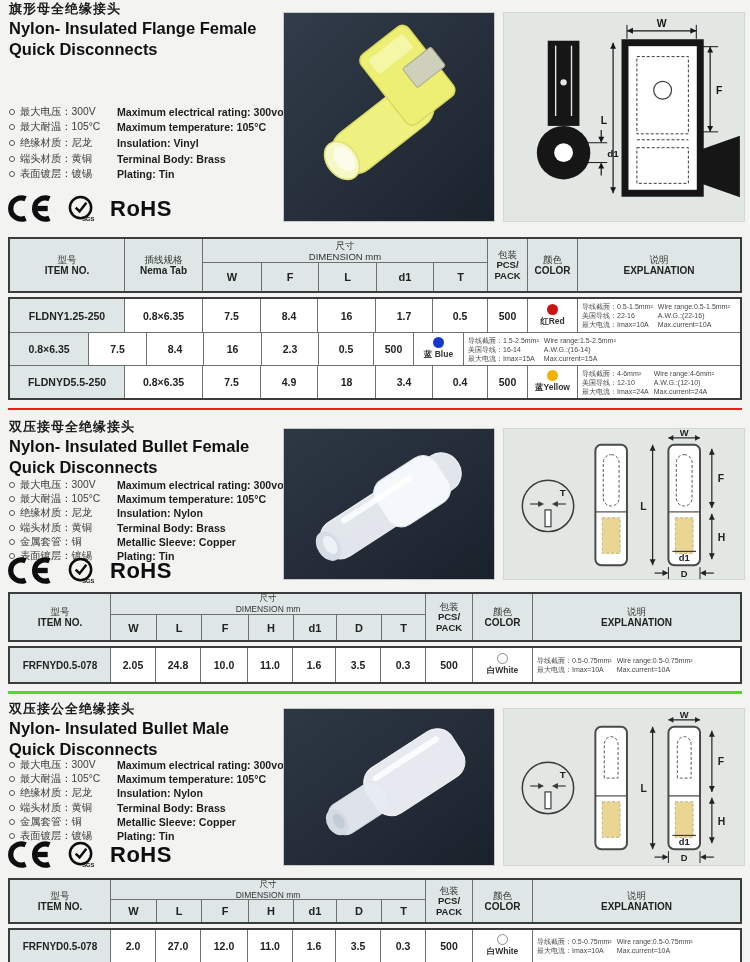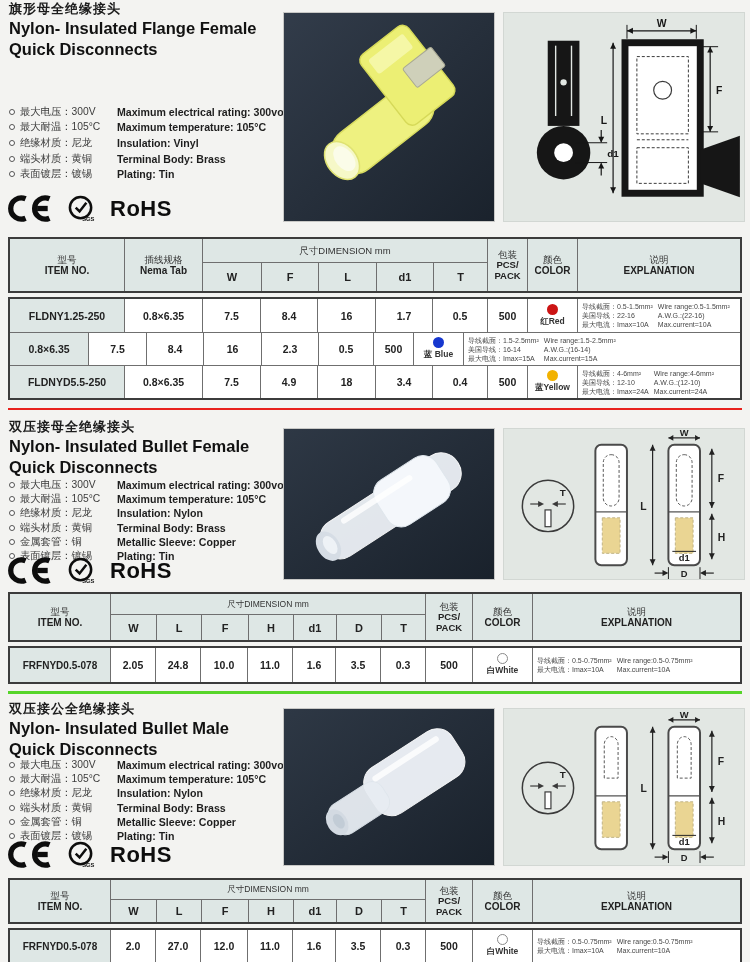--- a/index.html
+++ b/index.html
@@ -34,21 +34,21 @@
   
   .tbl { position:absolute; left:8px; width:734px; }
   .tb-box { border:2px solid #3c3c3c; background:#fff; }
   .thead { display:flex; background:#dee7e5; align-items:stretch; }
   .th { border-left:1px solid #6f6f6f; display:flex; flex-direction:column; align-items:center; justify-content:center; text-align:center; }
   .th:first-child { border-left:none; }
   .hcn { font-size:9.5px; color:#333; line-height:11px; }
   .hen { font-size:10px; font-weight:bold; color:#222; line-height:12px; }
   .hen2 { font-size:9.5px; font-weight:bold; color:#222; line-height:10.5px; }
   .dimgrp { padding:0; }
-  .dimtitle { width:100%; display:flex; flex-direction:row; align-items:center; justify-content:center; border-bottom:1px solid #6f6f6f; }
+  .dimtitle { width:100%; display:flex; flex-direction:column; align-items:center; justify-content:center; border-bottom:1px solid #6f6f6f; }
   .dimcells { width:100%; flex:1; display:flex; }
   .dc { border-left:1px solid #6f6f6f; display:flex; align-items:center; justify-content:center; font-size:11px; font-weight:bold; color:#222; }
   .dc:first-child { border-left:none; }
   .tbody { margin-top:4px; }
   .trow { display:flex; border-top:1px solid #6f6f6f; align-items:stretch; }
   .trow:first-child { border-top:none; }
   .td { border-left:1px solid #6f6f6f; display:flex; align-items:center; justify-content:center; font-size:10.5px; font-weight:bold; color:#222; }
   .td:first-child { border-left:none; background:#dee7e5; }
   .ccell { flex-direction:column; }
   .dot { width:11px; height:11px; border-radius:50%; margin-bottom:1px; }

